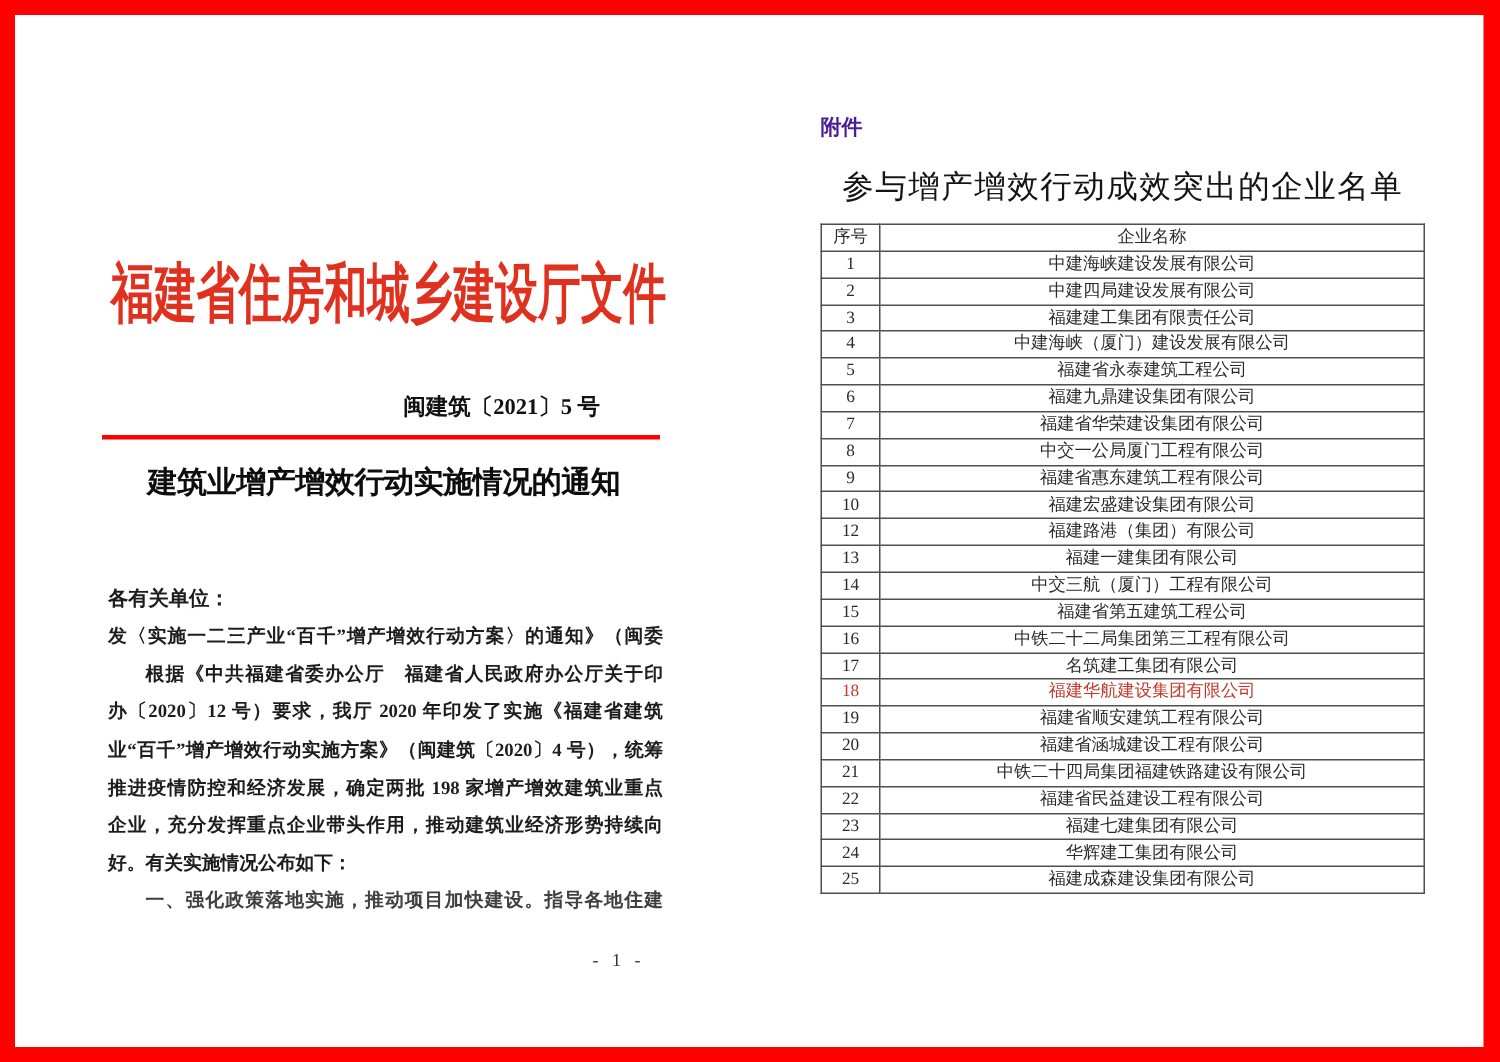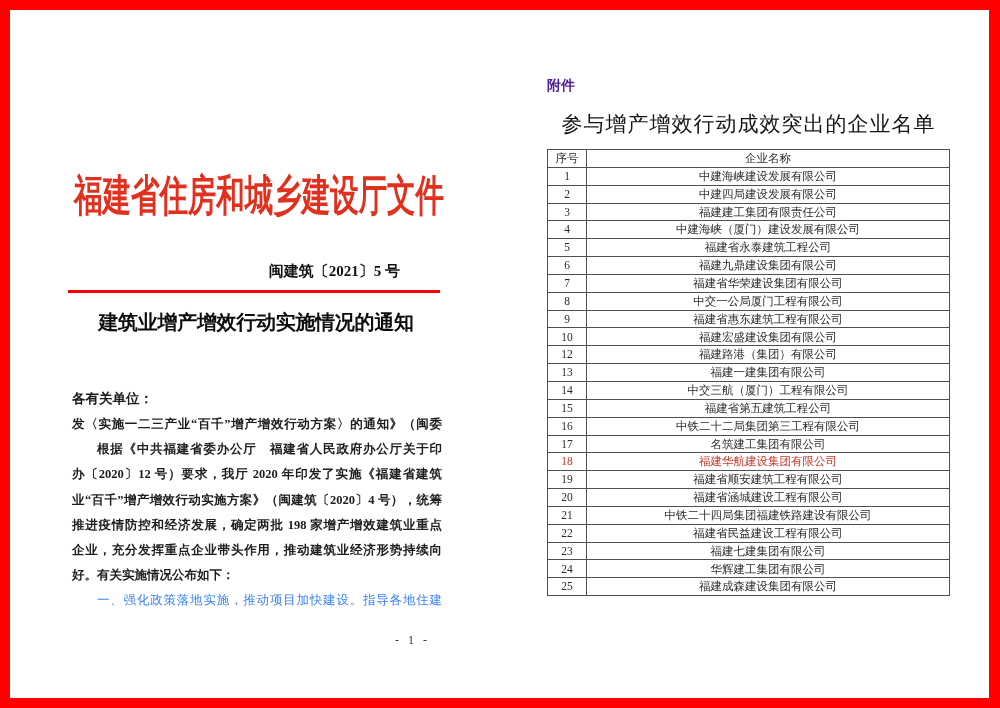--- a/index.html
+++ b/index.html
@@ -85,21 +85,21 @@
     color: var(--ink);
     line-height: 25.2px;
   }
   .body-line {
     white-space: nowrap;
     text-align: justify;
     text-align-last: justify;
     overflow: visible;
   }
   .body-line.indent { text-indent: 2em; }
-  .body-line.bold { font-weight: 400; color: #3b82f6; }
+  .body-line.bold { font-weight: 700; color: #404040; }
   .body-line.no-justify { text-align: left; text-align-last: left; }
   .page-number {
     position: absolute;
     left: 385px; top: 623px;
     font-size: 12px;
     color: #333;
     letter-spacing: 3px;
     white-space: nowrap;
   }
 

